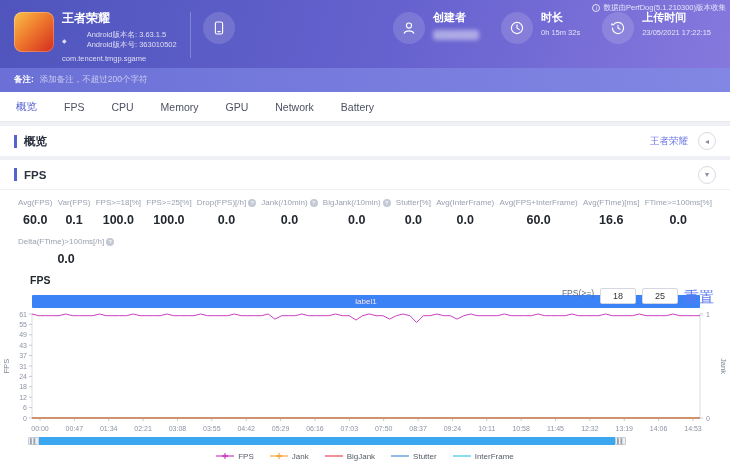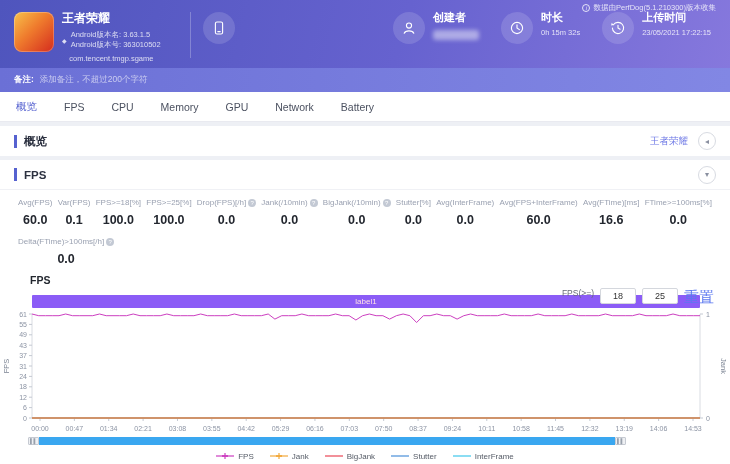--- a/index.html
+++ b/index.html
@@ -2,33 +2,33 @@
 <html lang="zh"><head>
 <meta charset="utf-8">
 <style>
   * { margin:0; padding:0; box-sizing:border-box; }
   html,body { width:730px; height:464px; overflow:hidden; }
   body { font-family:"Liberation Sans","DejaVu Sans",sans-serif; background:#eef0f5; position:relative; }
 
   
   .header { height:68px; background:linear-gradient(105deg,#4f55bd 0%,#6662cf 55%,#8678dd 100%);
             display:flex; align-items:flex-start; padding:10px 14px 0 14px; color:#fff; position:relative; }
-  .collector-note { position:absolute; top:3px; right:14px; font-size:7.5px; color:rgba(255,255,255,.8);
+  .collector-note { position:absolute; top:3px; right:4px; font-size:7.5px; color:rgba(255,255,255,.8);
                     display:flex; align-items:center; gap:3px; }
   .mini-info { width:8px; height:8px; border:1px solid rgba(255,255,255,.8); border-radius:50%;
                font-size:6px; line-height:6px; text-align:center; font-style:italic; }
   .app-block { display:flex; gap:8px; width:172px; }
   .app-icon { width:40px; height:40px; border-radius:8px; flex:none; margin-top:2px;
               background:linear-gradient(135deg,#f8c24b 0%,#ef7b2d 45%,#d42b1e 100%);
               box-shadow:inset 0 0 0 1px rgba(255,255,255,.25); }
   .app-title { font-size:12px; font-weight:bold; }
-  .ver-wrap { display:flex; align-items:center; gap:4px; margin-top:3px; }
+  .ver-wrap { display:flex; align-items:center; gap:20px; margin-top:3px; }
   .diamond-icon { font-size:6px; color:rgba(255,255,255,.8); }
   .ver-lines { font-size:7.5px; color:rgba(255,255,255,.78); line-height:1.35; }
-  .app-package { font-size:7.5px; color:rgba(255,255,255,.78); margin-top:4px;text-align:center; }
+  .app-package { font-size:7.5px; color:rgba(255,255,255,.78); margin-top:4px; }
   .v-divider { width:1px; height:46px; background:rgba(255,255,255,.25); margin:2px 12px 0 4px; }
   .info-block { display:flex; gap:8px; margin-left:22px; }
   .icon-circle { width:32px; height:32px; border-radius:50%; background:rgba(255,255,255,.14);
                  display:flex; align-items:center; justify-content:center; flex:none; margin-top:2px; }
   .icon-circle svg { stroke:#fff; fill:none; stroke-width:1.4; stroke-linecap:round; stroke-linejoin:round; }
   .block-title { font-size:11px; font-weight:bold; display:flex; align-items:center; gap:4px; }
   .block-lines { font-size:7.5px; color:rgba(255,255,255,.8); line-height:1.5; margin-top:2px; }
   .badge-info { width:10px; height:10px; border-radius:50%; background:rgba(255,255,255,.3);
                 font-size:7px; line-height:10px; text-align:center; font-style:italic; font-weight:normal; }
   .redacted { width:46px; height:10px; margin-top:5px; border-radius:3px;
@@ -71,21 +71,21 @@
   .metrics-row.second { justify-content:flex-start; padding-top:10px; }
 
   
   .chart-controls { position:relative; height:20px; margin-top:6px; }
   .chart-title { position:absolute; left:30px; top:2px; font-size:10.5px; font-weight:bold; color:#23272f; }
   .threshold { position:absolute; right:16px; top:16px; display:flex; gap:6px; }
   .threshold-label { font-size:8.5px; color:#666c78; }
   .threshold input { width:36px; height:16px; border:1px solid #d4d7dd; border-radius:2px;
                      font-size:9px; text-align:center; color:#333; font-family:inherit; }
   .reset-link { font-size:15px; color:#5b78f0; cursor:pointer; }
-  .label-band { margin:3px 0 0 32px; width:668px; height:13px; background:#8b5cf6; border-radius:1px;
+  .label-band { margin:3px 0 0 32px; width:668px; height:13px; background:#3b82f6; border-radius:1px;
                 color:#ffe2e6; font-size:8px; line-height:13px; text-align:center; }
   .chart-svg { display:block; }
 
   
   .chart-scrollbar { margin:1px 0 0 28px; width:598px; height:8px; display:flex; }
   .scroll-handle { width:11px; background:#eef0f3; border:1px solid #c6cad2; border-radius:1px;
                    font-size:5px; color:#98a0ac; display:flex; align-items:center; justify-content:center; cursor:ew-resize; }
   .scroll-track { flex:1; background:#3aa7f0; cursor:grab; }
 
   

